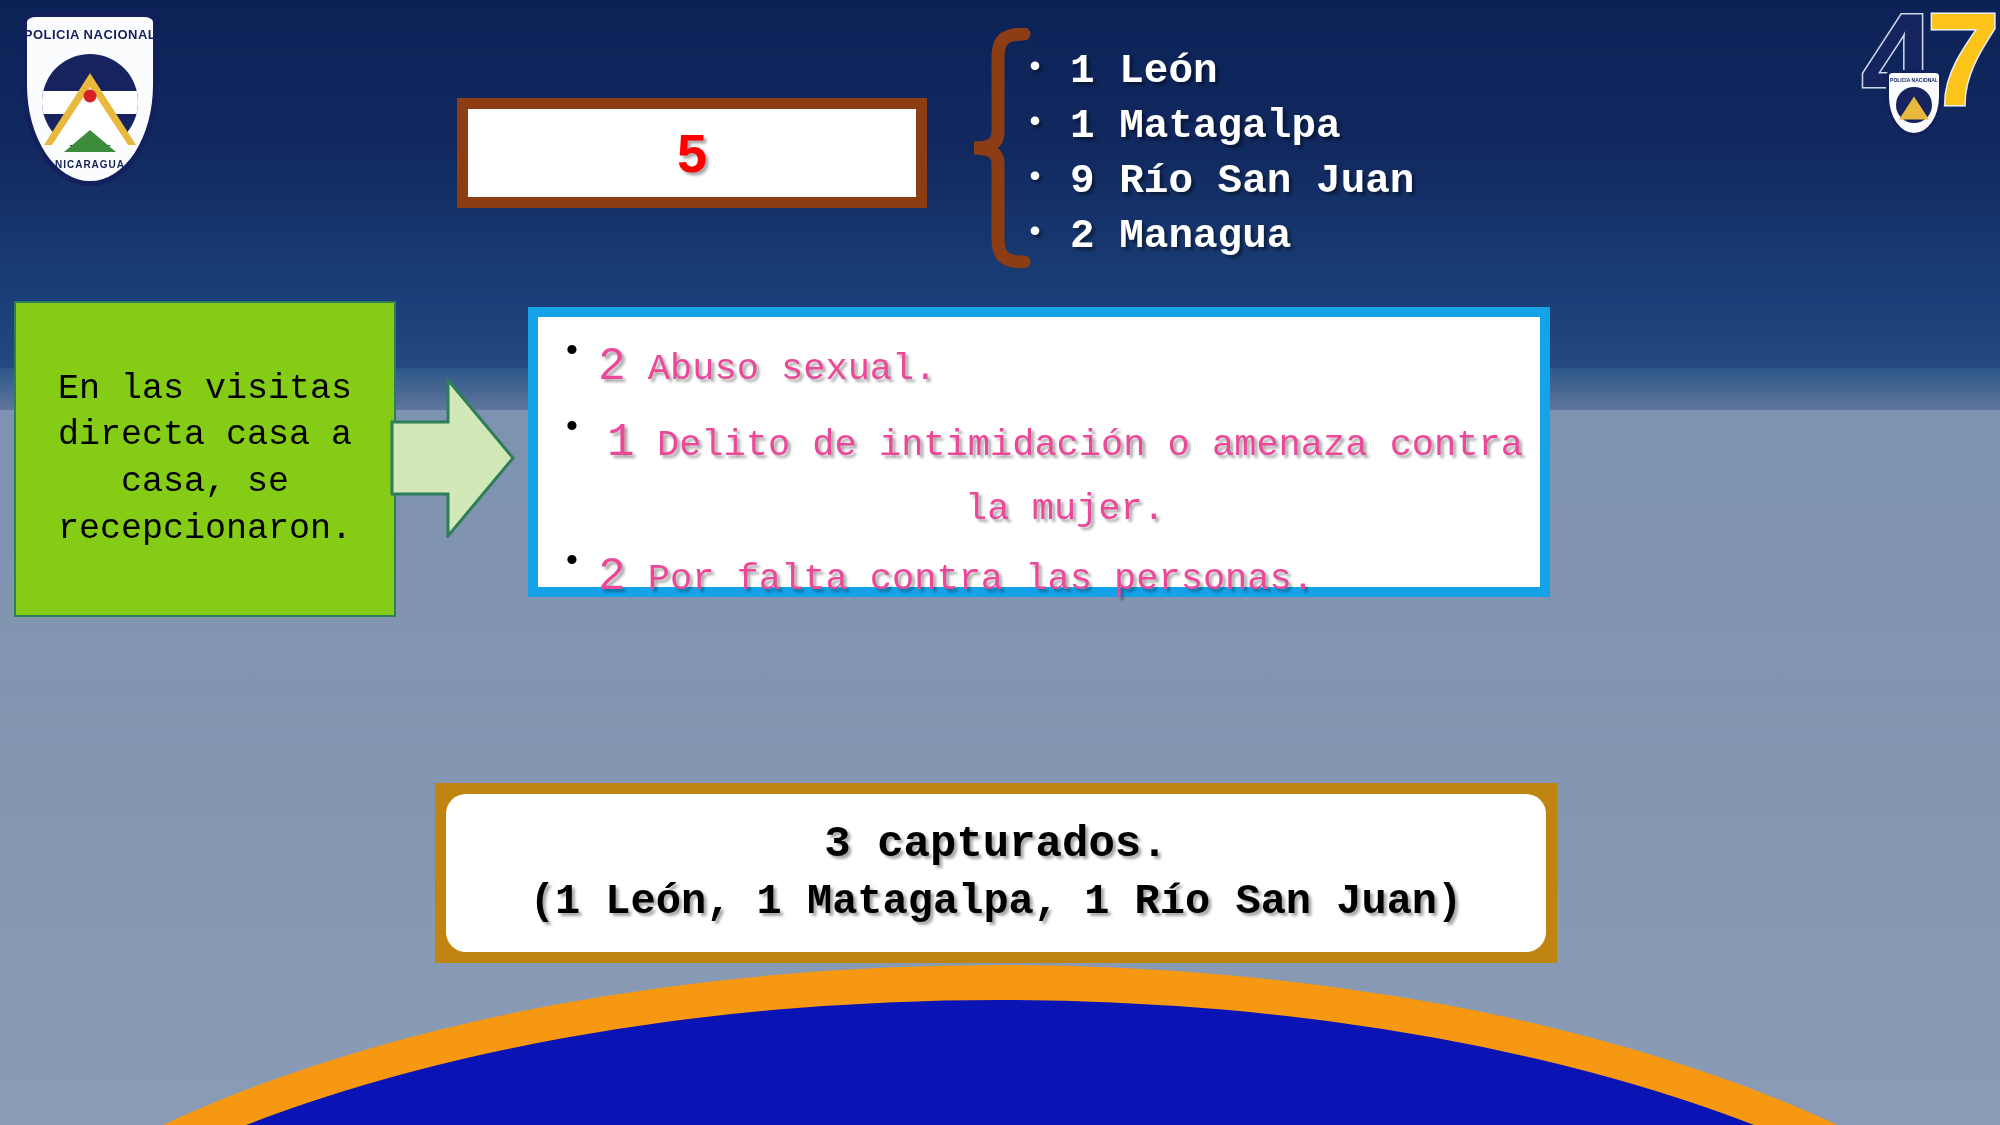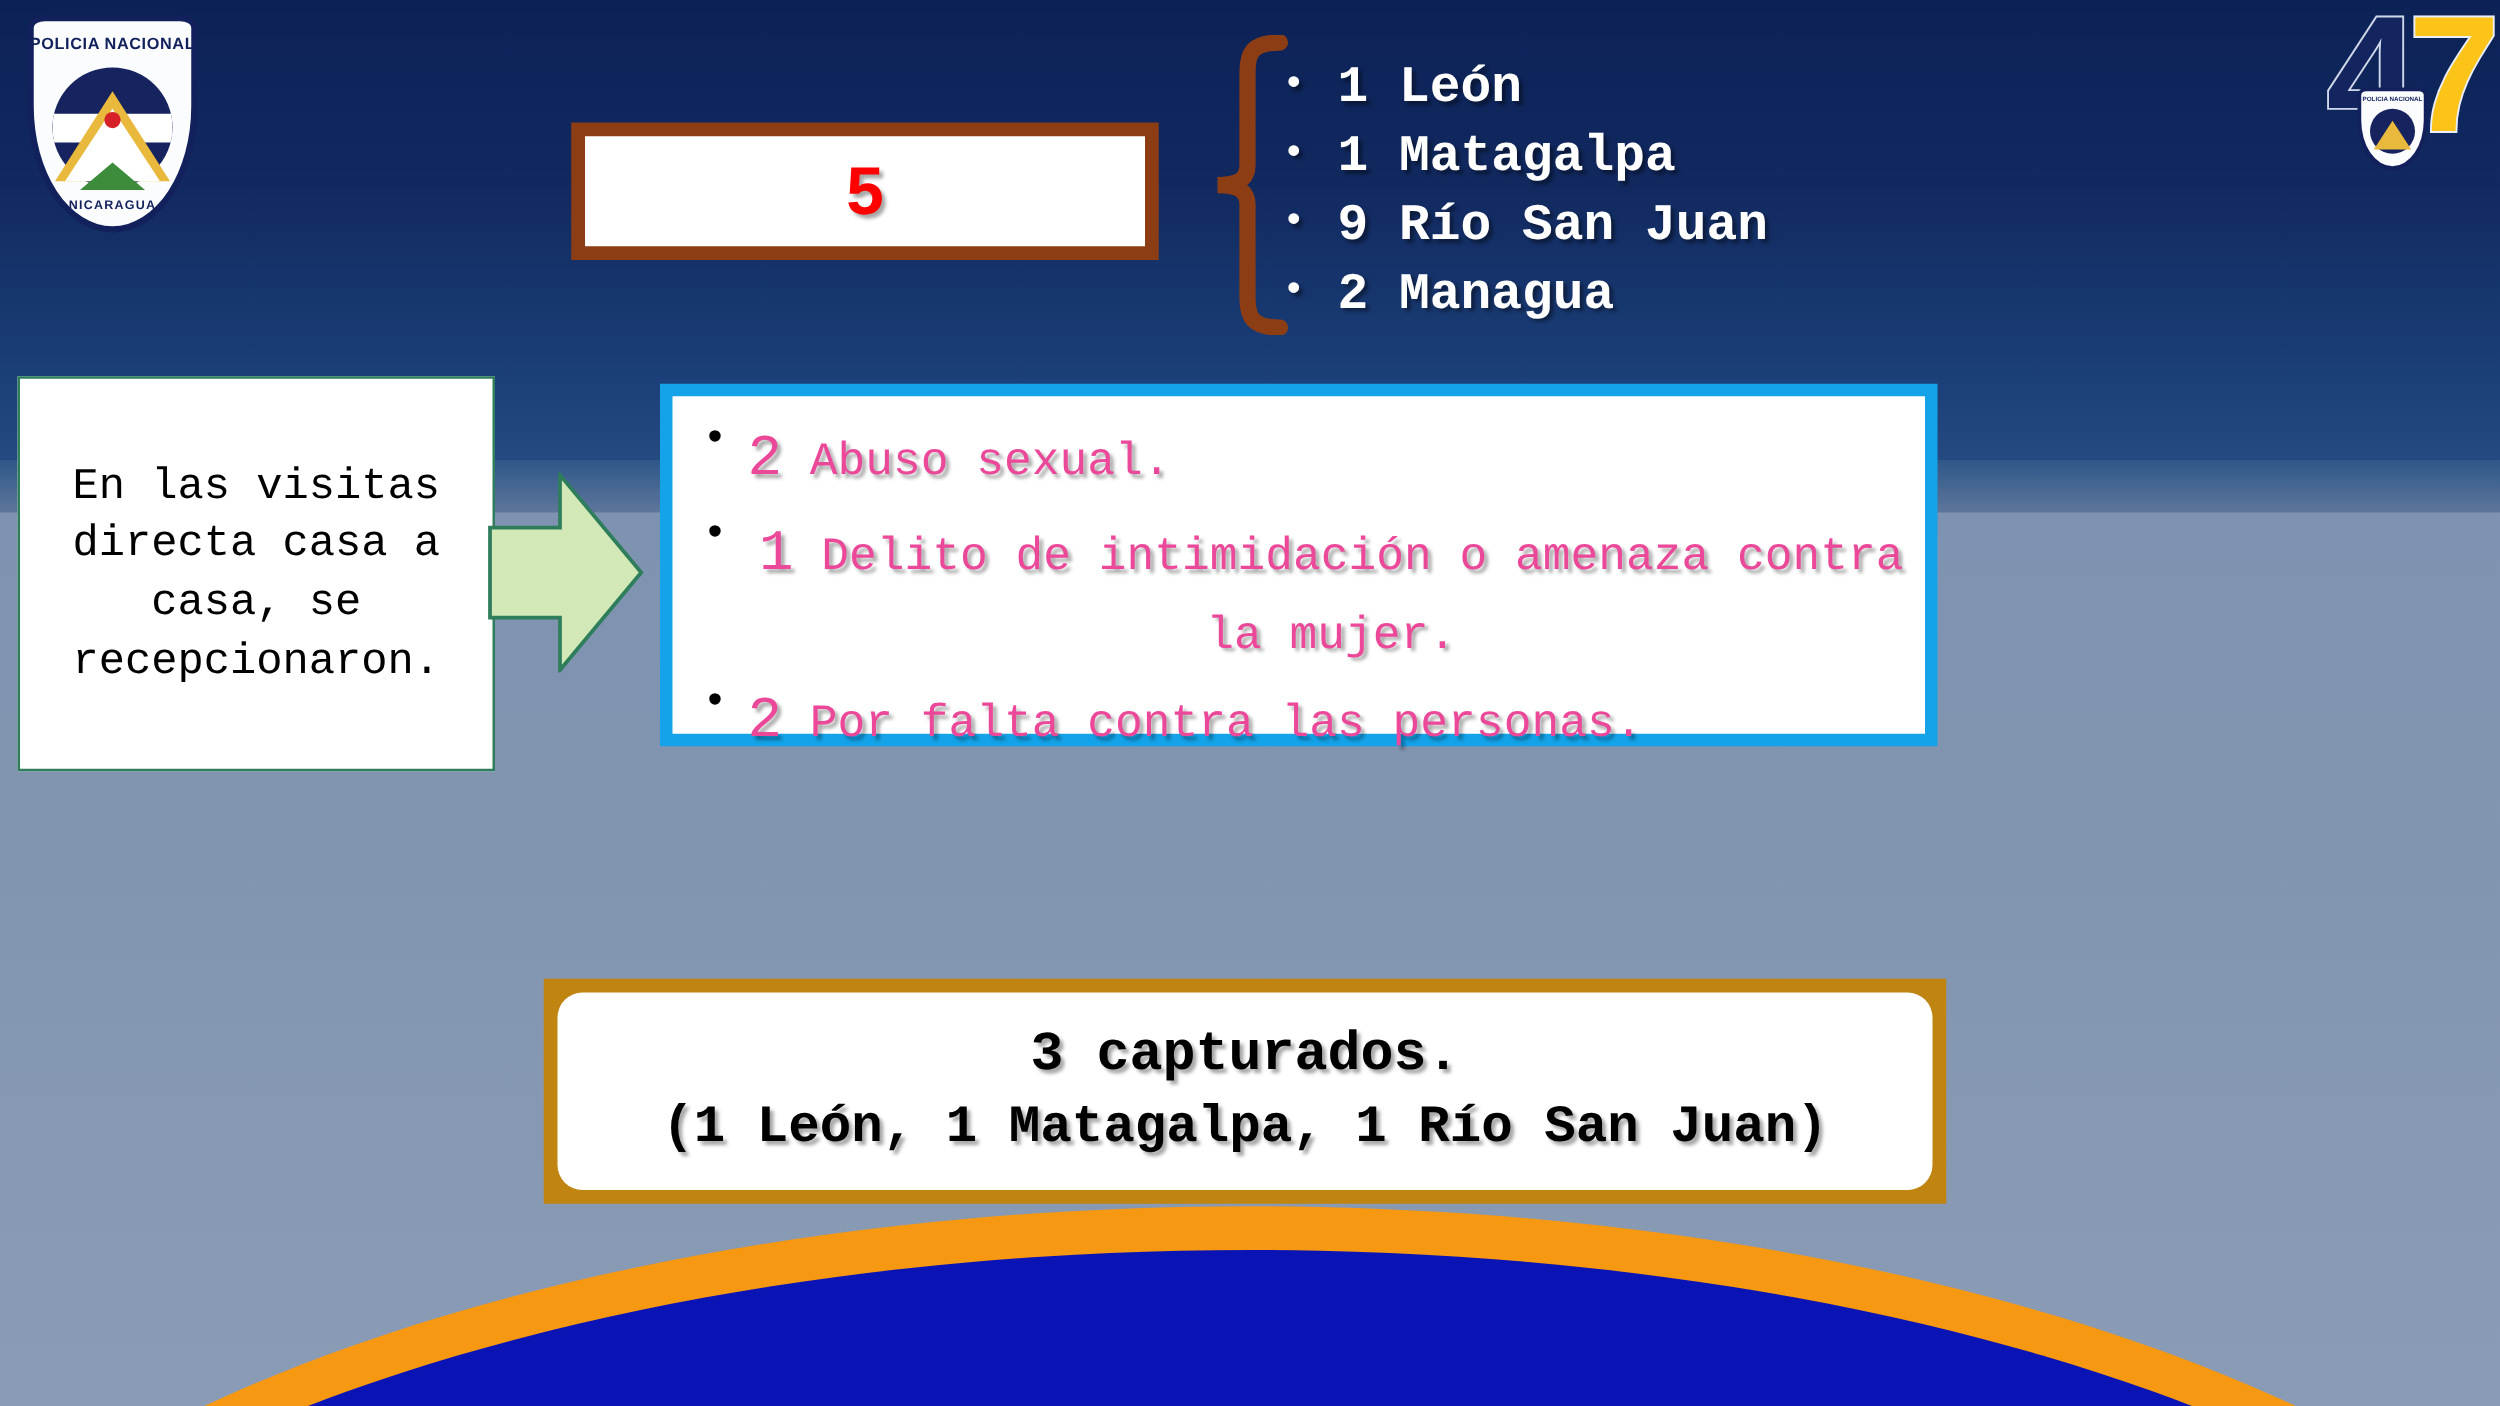--- a/index.html
+++ b/index.html
@@ -263,21 +263,21 @@
     line-height: 1;
     position: relative;
     top: -6px;
   }
 
   
   .green-box {
     position: absolute;
     left: 14px; top: 301px;
     width: 382px; height: 316px;
-    background: #ffffff;
+    background: #84cc16;
     border: 2px solid #2e7d5b;
     box-sizing: border-box;
     display: flex;
     align-items: center;
     justify-content: center;
   }
   .green-text {
     text-align: center;
     color: #000000;
     font-family: "Liberation Mono", monospace;

